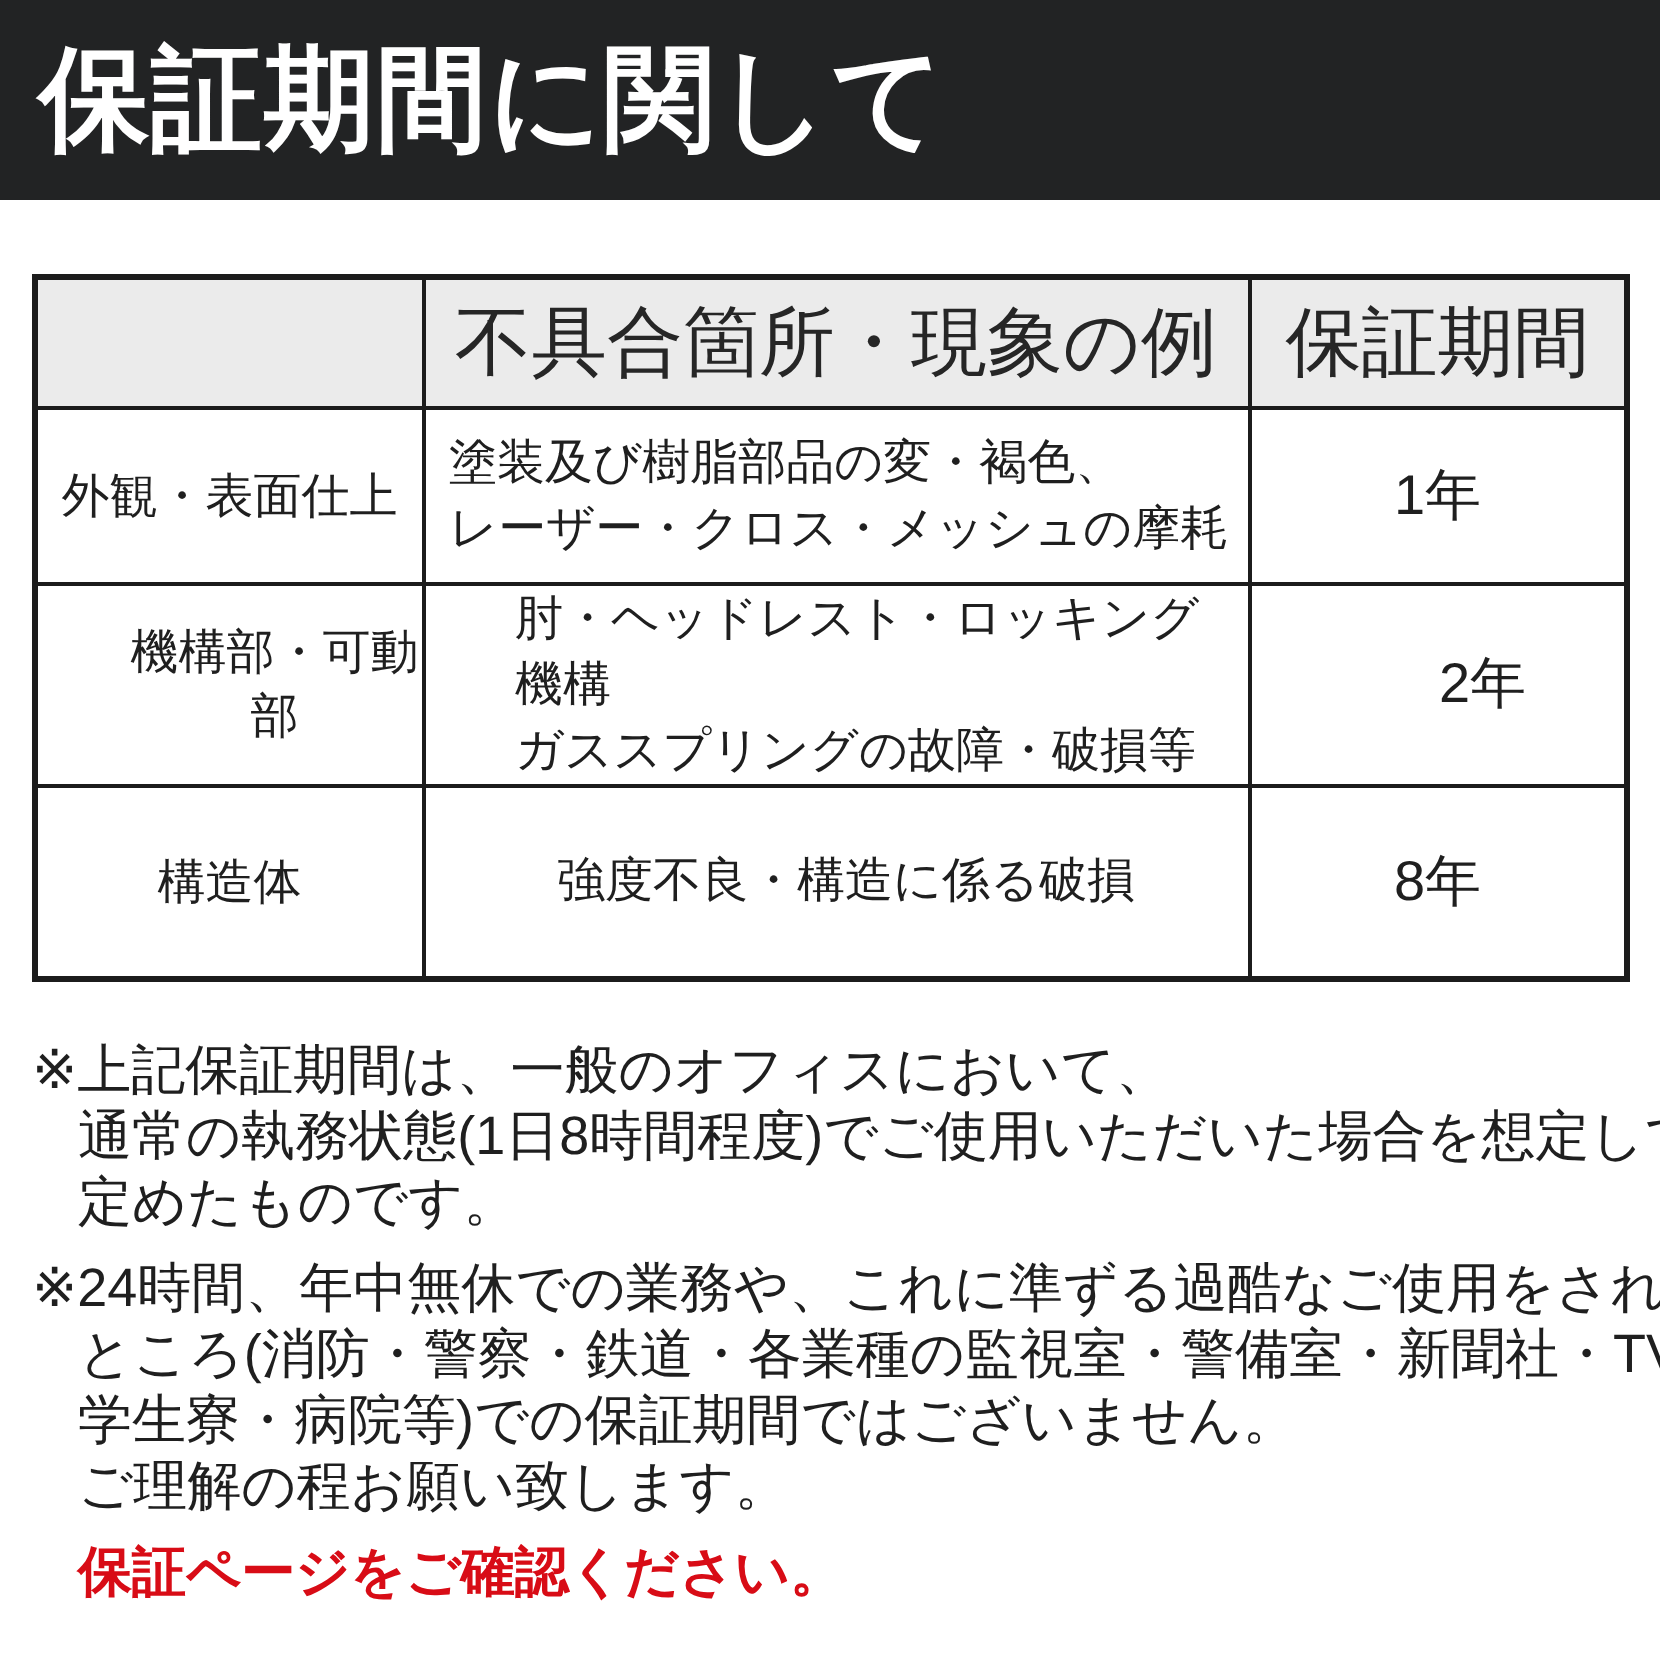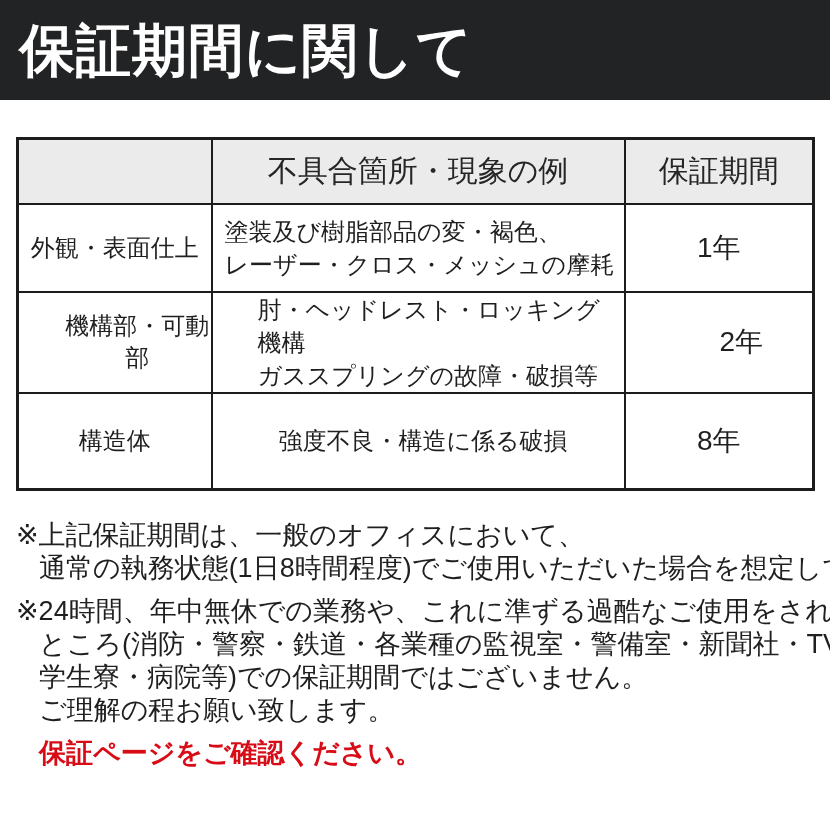--- a/index.html
+++ b/index.html
@@ -31,21 +31,21 @@
     border-collapse:collapse;table-layout:fixed;
     width:796px;border:3px solid var(--table-border);
   }
   col.c1{width:194px;} col.c2{width:413px;} col.c3{width:189px;}
   th,td{
     border:2px solid var(--table-border);
     vertical-align:middle;
   }
   thead th{
     background:var(--head-bg);height:65px;
-    font-size:30px;font-weight:500;text-align:center;color:#262626;
+    font-size:38px;font-weight:500;text-align:center;color:#262626;
   }
   tbody td{font-size:24px;color:#1f1f1f;}
   tr.r1 td{height:88px;} tr.r2 td{height:93px;padding-left:45px;} tr.r3 td{height:97px;}
   td.part{text-align:center;}
   td.example{
     white-space:pre-line;line-height:33px;
     padding-left:12px;text-align:left;
   }
   td.example.center{text-align:center;padding-left:10px;}
   td.period{text-align:center;font-size:28px;}
@@ -100,20 +100,21 @@
         <td class="period">8年</td>
       </tr>
     </tbody>
   </table>
 </div>
 
 <div class="notes">
   <div class="note">
     <div class="line">※上記保証期間は、一般のオフィスにおいて、</div>
     <div class="line cont">通常の執務状態(1日8時間程度)でご使用いただいた場合を想定して</div>
+    <div class="line cont">定めたものです。</div>
   </div>
   <div class="note">
     <div class="line">※24時間、年中無休での業務や、これに準ずる過酷なご使用をされる</div>
     <div class="line cont">ところ(消防・警察・鉄道・各業種の監視室・警備室・新聞社・TV局</div>
     <div class="line cont">学生寮・病院等)での保証期間ではございません。</div>
     <div class="line cont">ご理解の程お願い致します。</div>
   </div>
   <div class="note note-red">
     <div class="line cont">保証ページをご確認ください。</div>
   </div>

